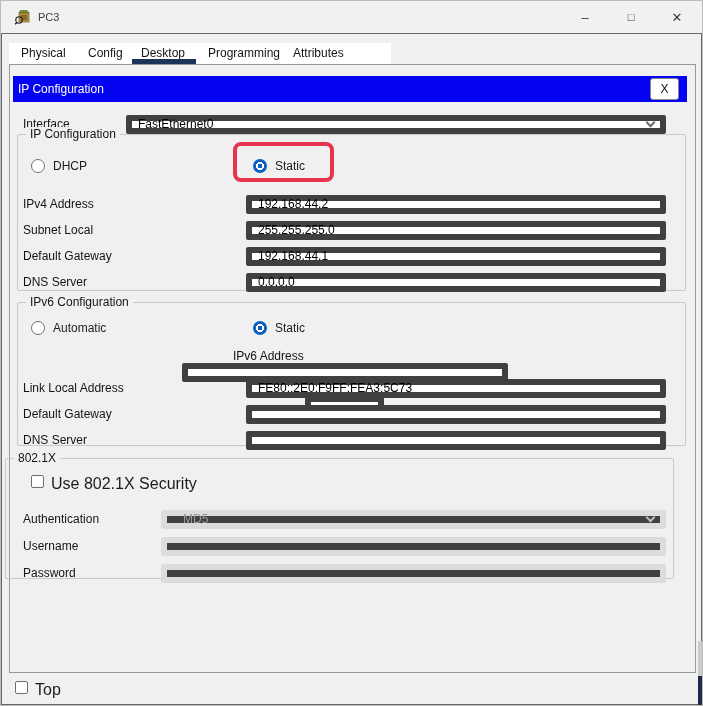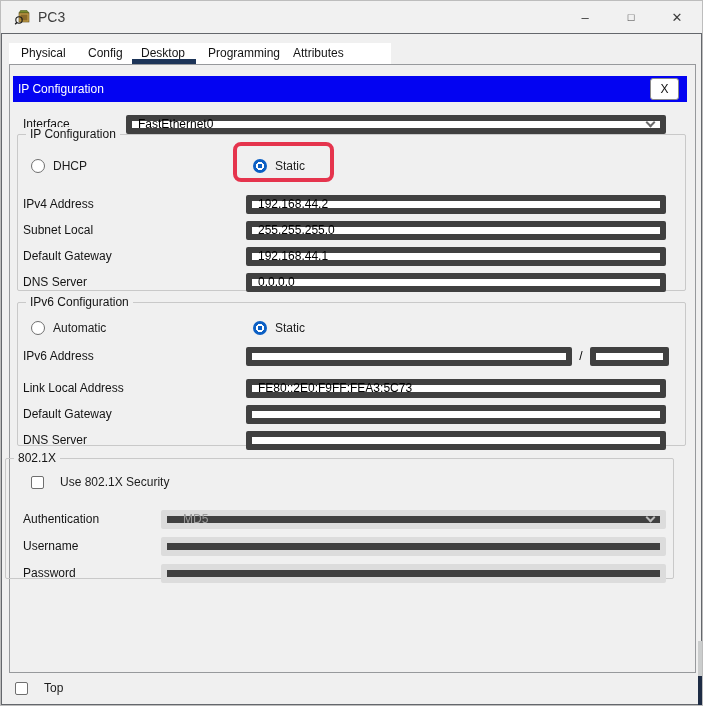--- a/index.html
+++ b/index.html
@@ -7,21 +7,21 @@
   .window {
     position:relative; width:703px; height:706px;
     background:#f0f0f0; overflow:hidden;
     border:1px solid #bdbdbd;
     font-family:"Liberation Sans", sans-serif;
     font-size:12px; color:#1c1c1c;
   }
   
   .titlebar { position:absolute; left:0; top:0; right:0; height:32px; display:flex; align-items:center; padding-left:13px; background:#f1f1f1; }
   .titlebar .app-icon { width:17px; height:17px; margin-right:7px; }
-  .titlebar .title { color:#3f3f3f; font-size:14px; }
+  .titlebar .title { color:#3f3f3f; font-size:11px; }
   .win-controls { position:absolute; right:2px; top:0; height:32px; display:flex; }
   .win-btn { width:46px; height:32px; display:flex; align-items:center; justify-content:center; color:#3c3c3c; }
   .win-btn.min { font-size:13px; }
   .win-btn.max { font-size:11px; }
   .win-btn.close { font-size:13px; }
   
   .frame-border { position:absolute; left:0; right:0; top:32px; bottom:0; border:1px solid #64676c; pointer-events:none; }
   
   .tabstrip { position:absolute; left:8px; top:42px; width:382px; height:21px; background:#ffffff; }
   .tab { position:absolute; top:0; height:21px; line-height:21px; color:#141414; font-size:12px; }
@@ -46,32 +46,32 @@
   .field.fixed { flex:none; }
   .combo { display:flex; align-items:center; }
   .chev { width:7px; height:7px; border-right:2px solid #6a6a6a; border-bottom:2px solid #6a6a6a; transform:rotate(45deg); margin-left:auto; margin-top:-4px; flex:none; }
   .field.disabled { background:#404040; border-color:#dcdcdc; color:#9b9b9b;padding-left:16px; }
   .field.disabled .chev { border-color:#bcbcbc; }
   .slash { width:18px; text-align:center; flex:none; font-size:12px; color:#000; }
   
   .r-interface { top:106px; }
   .r-interface .lbl { width:103px; }
   .r-ipv4 { top:186px; } .r-subnet { top:212px; } .r-gw { top:238px; } .r-dns { top:264px; }
-  .r-ipv6a { top:338px; } .r-ll { top:370px; } .r-gw2 { top:396px; } .r-dns2 { top:422px; }
+  .r-ipv6a { top:348px;flex-direction:column; } .r-ll { top:370px; } .r-gw2 { top:396px; } .r-dns2 { top:422px; }
   .r-auth { top:501px; } .r-user { top:528px; } .r-pass { top:555px; }
   
   .radio-item { position:absolute; height:18px; display:flex; align-items:center; gap:8px; font-size:12px; }
   .radio { width:14px; height:14px; border-radius:50%; background:#fff; border:1px solid #6f6f6f; flex:none; }
   .radio.checked { border:none; background:radial-gradient(circle at center, #0b5fc4 0 2.5px, #ffffff 2.5px 4px, #0b5fc4 4px 7px); }
   .ri-dhcp { left:30px; top:156px; }
   .ri-static1 { left:252px; top:156px; }
   .ri-auto { left:30px; top:318px; }
   .ri-static2 { left:252px; top:318px; }
   .checkbox { width:13px; height:13px; background:#fff; border:1px solid #6f6f6f; border-radius:2px; flex:none; }
-  .cb-item { position:absolute; display:flex; align-items:center; gap:16px; font-size:12px; }
+  .cb-item { position:absolute; display:flex; gap:7px; font-size:16px; }
   .cb-8021x { left:30px; top:474px; }
   .cb-top { left:14px; top:680px; }
   
   .red-box { position:absolute; left:232px; top:141px; width:101px; height:40px; border:4px solid #e5344d; border-radius:8px; pointer-events:none; }
   
   .edge-gray { position:absolute; left:697px; top:640px; width:6px; height:35px; background:#cbcdcd; }
   .edge-navy { position:absolute; left:697px; top:675px; width:6px; height:31px; background:#1e2c45; }
 </style>
 </head>
 <body>

